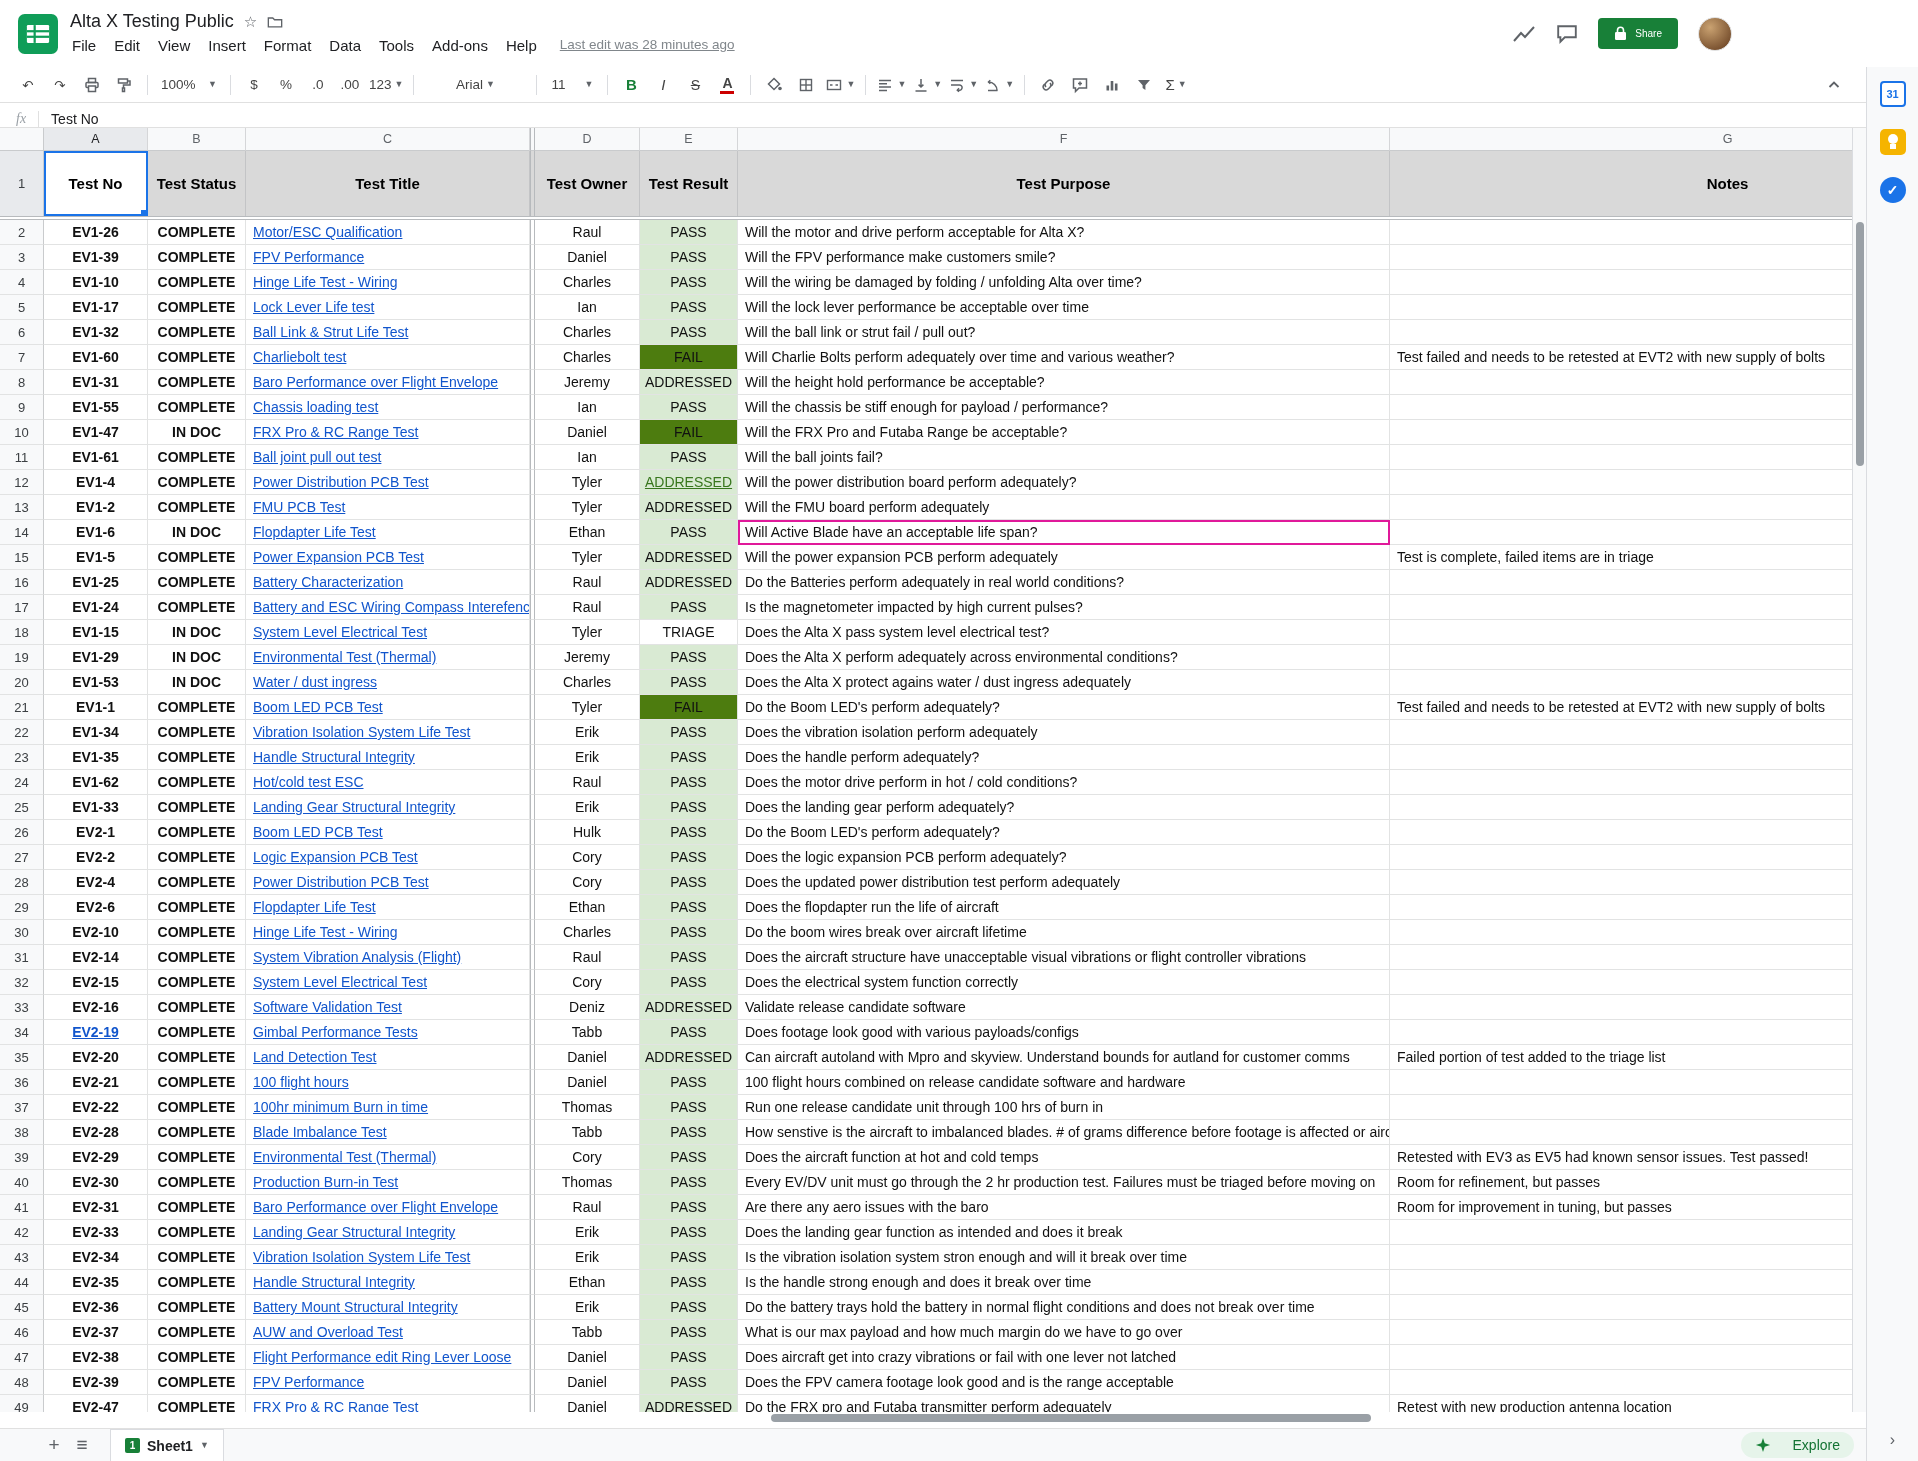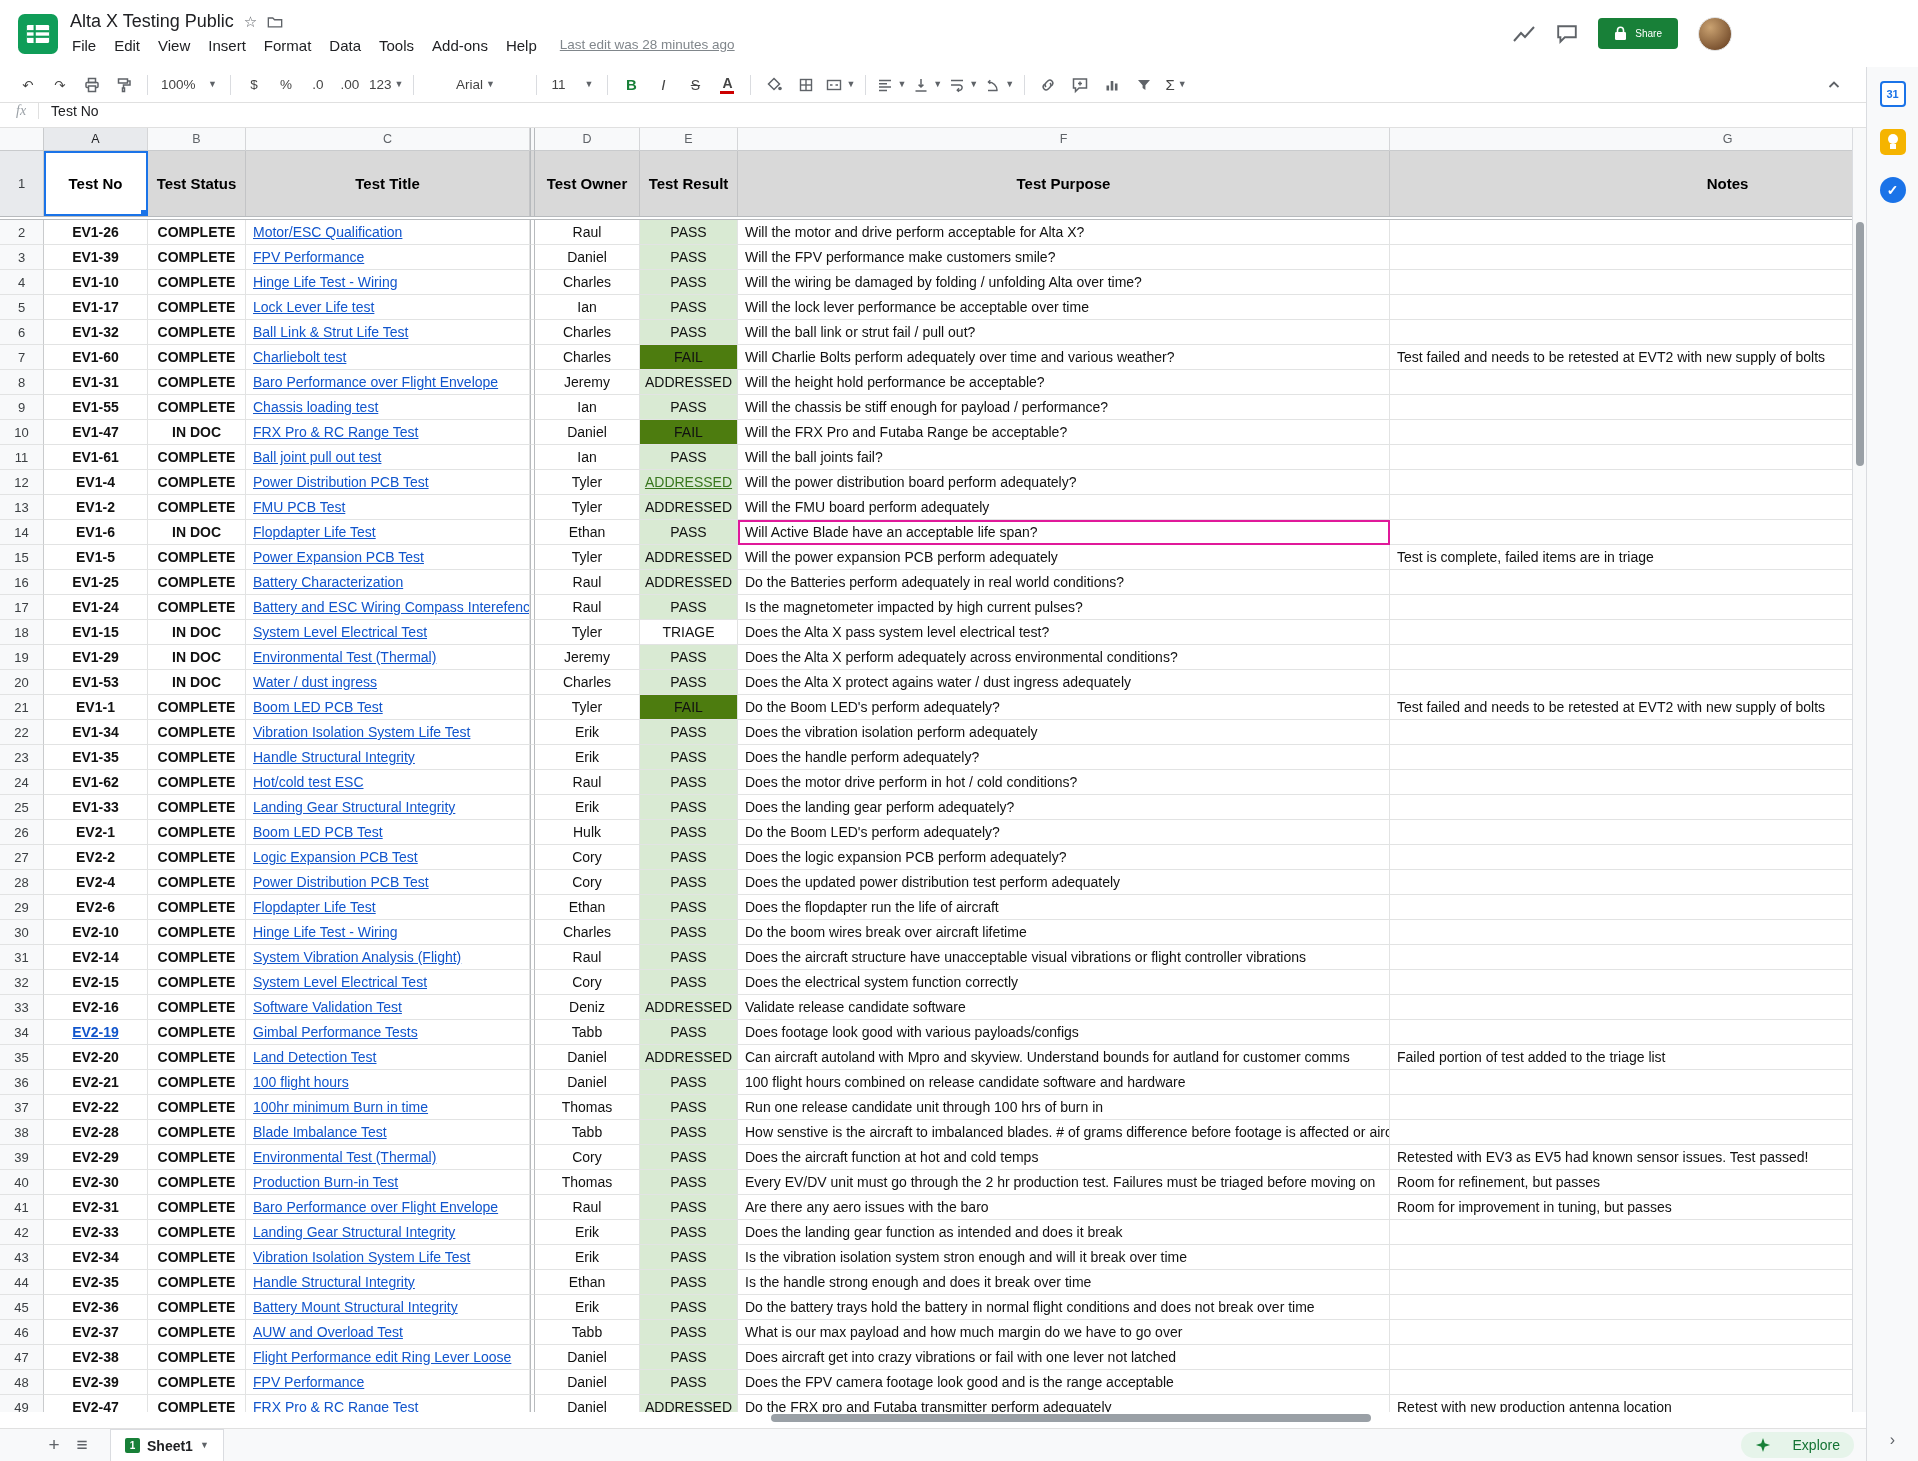--- a/index.html
+++ b/index.html
@@ -37,21 +37,21 @@
   .tb-size{width:42px;justify-content:space-between;padding:0 7px;}
   .tb-bold{color:#188038;font-weight:700;font-size:15px;}
   .tb-italic{font-style:italic;font-size:15px;}
   .tb-strike{text-decoration:line-through;font-size:14px;}
   .tb-color{flex-direction:column;gap:0;line-height:1;font-size:14px;font-weight:700;}
   .color-bar{width:14px;height:3px;background:#cc0000;margin-top:1px;}
   .tb-sum{font-size:15px;}
   .tb-collapse{margin-left:auto;margin-right:16px;}
 
   
-  .fbar{position:absolute;left:0;top:103px;width:1866px;height:25px;display:flex;align-items:flex-start;
+  .fbar{position:absolute;left:0;top:103px;width:1866px;height:25px;display:flex;align-items:flex-end;
         border-bottom:1px solid #e0e0e0;background:#fff;box-sizing:border-box;}
   .fx{font-family:"Liberation Serif",serif;font-style:italic;font-size:14px;color:#9aa0a6;margin:0 12px 0 16px;}
   .fdiv{width:1px;height:16px;background:#e0e0e0;margin-right:12px;}
   .fval{font-size:14px;color:#202124;}
 
   
   .grid{position:absolute;left:0;top:128px;width:1852px;height:1284px;overflow:hidden;background:#fff;}
   .strip{display:flex;height:23px;width:2066px;}
   .corner{width:44px;flex:0 0 auto;background:#f8f9fa;border-right:1px solid #c9cbcd;border-bottom:1px solid #c9cbcd;box-sizing:border-box;}
   .colh{box-sizing:border-box;flex:0 0 auto;display:flex;align-items:center;justify-content:center;background:#f8f9fa;

